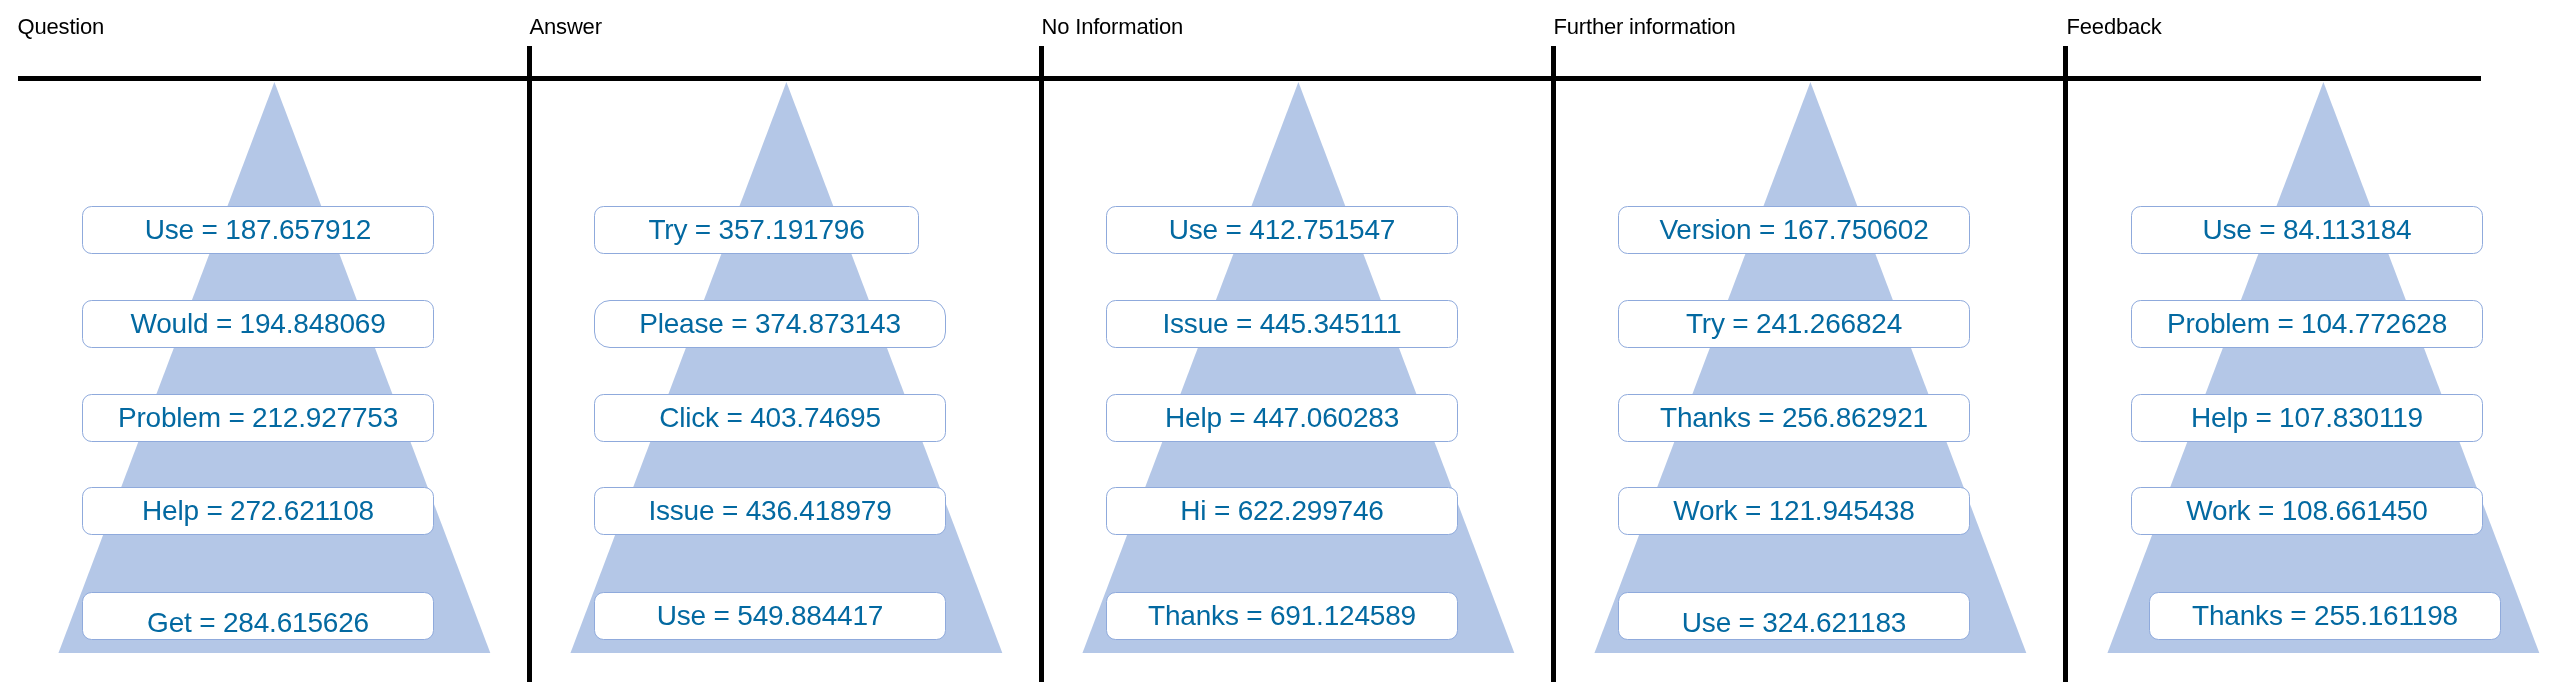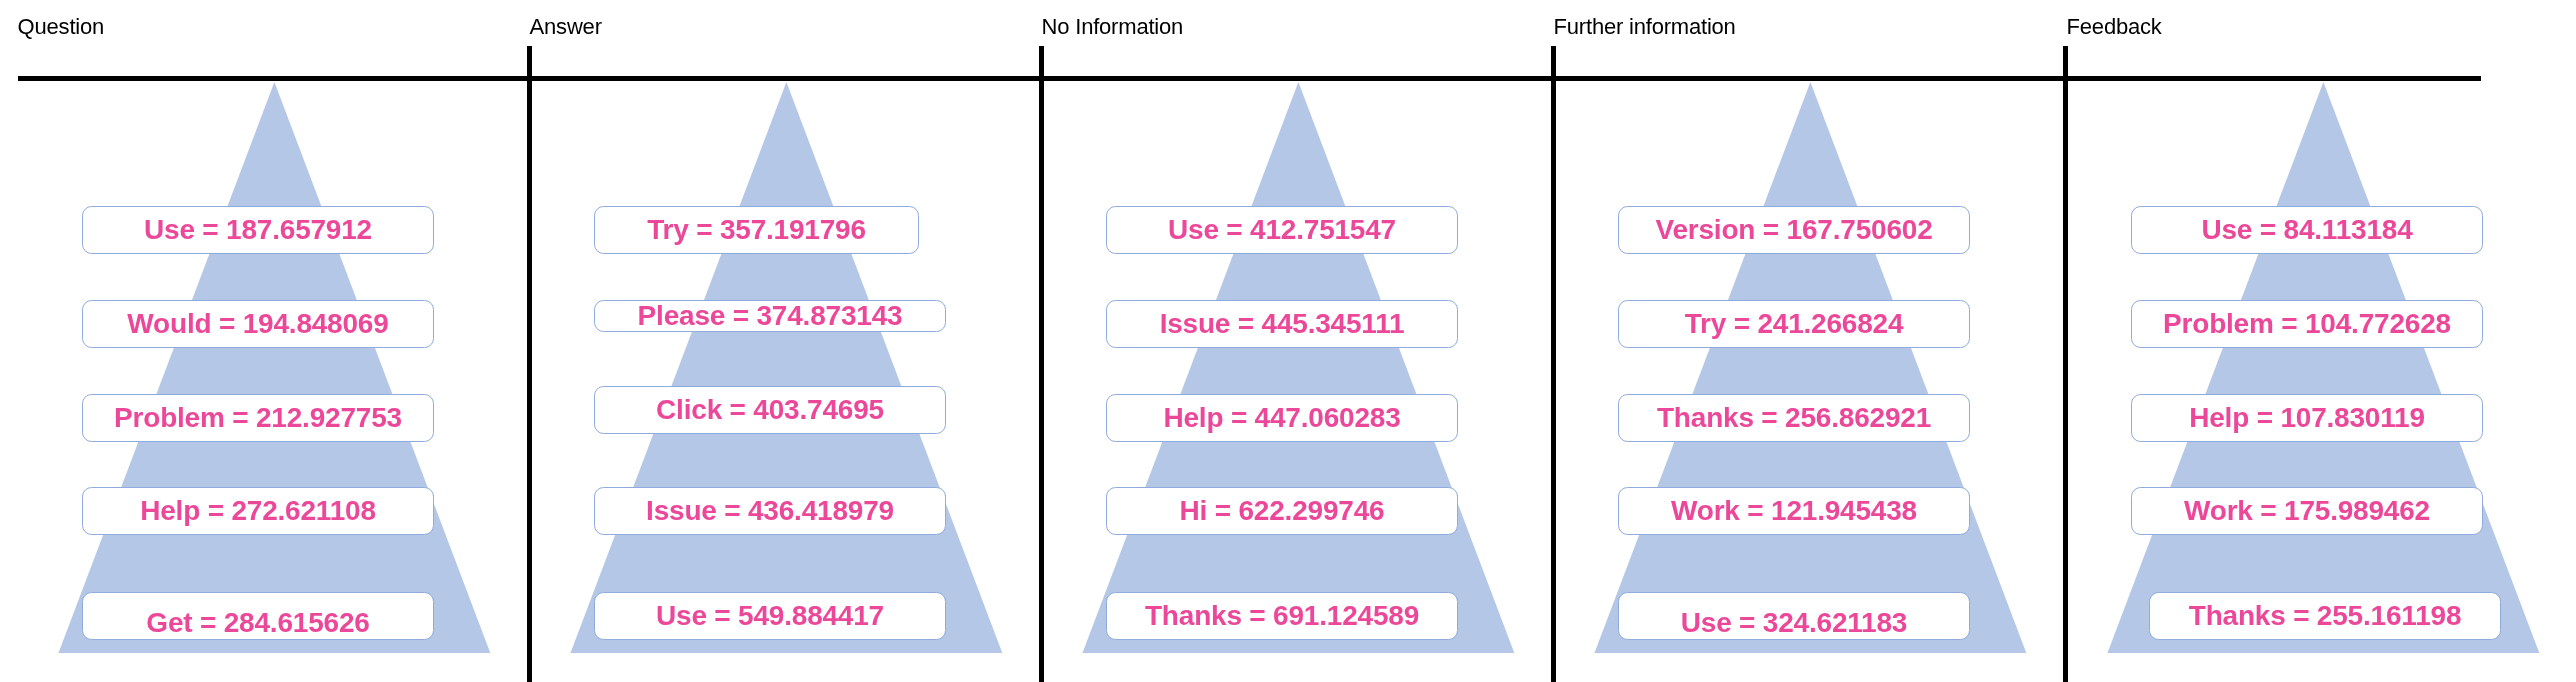--- a/index.html
+++ b/index.html
@@ -71,23 +71,22 @@
     border-radius: 9.6px;
     box-sizing: border-box;
     display: flex;
     align-items: center;
     justify-content: center;
     white-space: nowrap;
   }
   .row-label {
     font-size: 28px;
     line-height: 32px;
-    color: #ec4899;
+    color: #0369a1;
     letter-spacing: -0.2px;
-    font-weight: bold;
   }
 </style>
 </head>
 <body>
 
 <div id="canvas">
 
   <div class="header-rule"></div>
 
   <div id="columns-host">
@@ -117,24 +116,24 @@
       <div class="column" style="left: 512px;">
         <div class="col-title">Answer</div>
         <div class="pyramid">
           <svg width="512" height="571" viewBox="0 0 640 714">
             <polygon points="343,0 613,714 73,714" fill="#b4c7e7"></polygon>
           </svg>
         </div>
         <div class="row-box" style="left: 82px; top: 206px; width: 325px; height: 48px; border-color: rgb(143, 170, 220); background: rgb(255, 255, 255);">
           <span class="row-label">Try  = 357.191796</span>
         </div>
-        <div class="row-box" style="left: 82px; top: 300px; width: 352px; height: 32px; border-color: rgb(143, 170, 220); background: rgb(255, 255, 255);">
+        <div class="row-box" style="left: 82px; top: 300px; width: 352px; height: 48px; border-color: rgb(143, 170, 220); background: rgb(255, 255, 255); border-radius: 16px;">
           <span class="row-label">Please = 374.873143</span>
         </div>
-        <div class="row-box" style="left: 82px; top: 386px; width: 352px; height: 48px; border-color: rgb(143, 170, 220); background: rgb(255, 255, 255);">
+        <div class="row-box" style="left: 82px; top: 394px; width: 352px; height: 48px; border-color: rgb(143, 170, 220); background: rgb(255, 255, 255);">
           <span class="row-label">Click  = 403.74695</span>
         </div>
         <div class="row-box" style="left: 82px; top: 487px; width: 352px; height: 48px; border-color: rgb(143, 170, 220); background: rgb(255, 255, 255);">
           <span class="row-label">Issue = 436.418979</span>
         </div>
         <div class="row-box" style="left: 82px; top: 592px; width: 352px; height: 48px; border-color: rgb(143, 170, 220); background: rgb(255, 255, 255);">
           <span class="row-label">Use = 549.884417</span>
         </div>
       </div>
       <div class="column" style="left: 1024px;">
@@ -193,21 +192,21 @@
         <div class="row-box" style="left: 82px; top: 206px; width: 352px; height: 48px; border-color: rgb(143, 170, 220); background: rgb(255, 255, 255);">
           <span class="row-label">Use  = 84.113184</span>
         </div>
         <div class="row-box" style="left: 82px; top: 300px; width: 352px; height: 48px; border-color: rgb(143, 170, 220); background: rgb(255, 255, 255);">
           <span class="row-label">Problem = 104.772628</span>
         </div>
         <div class="row-box" style="left: 82px; top: 394px; width: 352px; height: 48px; border-color: rgb(143, 170, 220); background: rgb(255, 255, 255);">
           <span class="row-label">Help  = 107.830119</span>
         </div>
         <div class="row-box" style="left: 82px; top: 487px; width: 352px; height: 48px; border-color: rgb(143, 170, 220); background: rgb(255, 255, 255);">
-          <span class="row-label">Work = 175.989462</span>
+          <span class="row-label">Work = 108.661450</span>
         </div>
         <div class="row-box" style="left: 100px; top: 592px; width: 352px; height: 48px; border-color: rgb(143, 170, 220); background: rgb(255, 255, 255);">
           <span class="row-label">Thanks = 255.161198</span>
         </div>
       </div>
     </div>
 
 <div class="col-divider" style="left: 527px; background: rgb(0, 0, 0);"></div>
     <div class="col-divider" style="left: 1039px; background: rgb(0, 0, 0);"></div>
     <div class="col-divider" style="left: 1551px; background: rgb(0, 0, 0);"></div>

